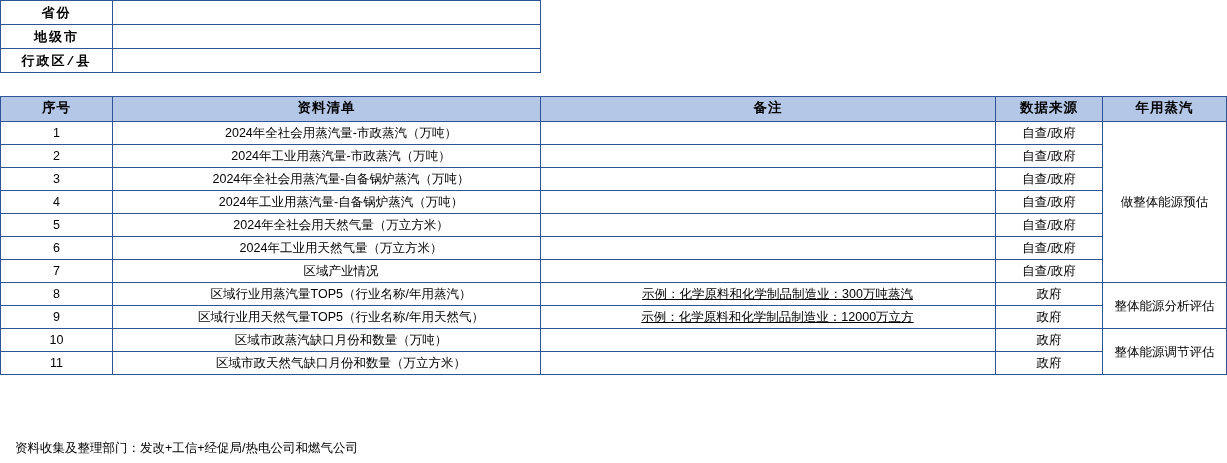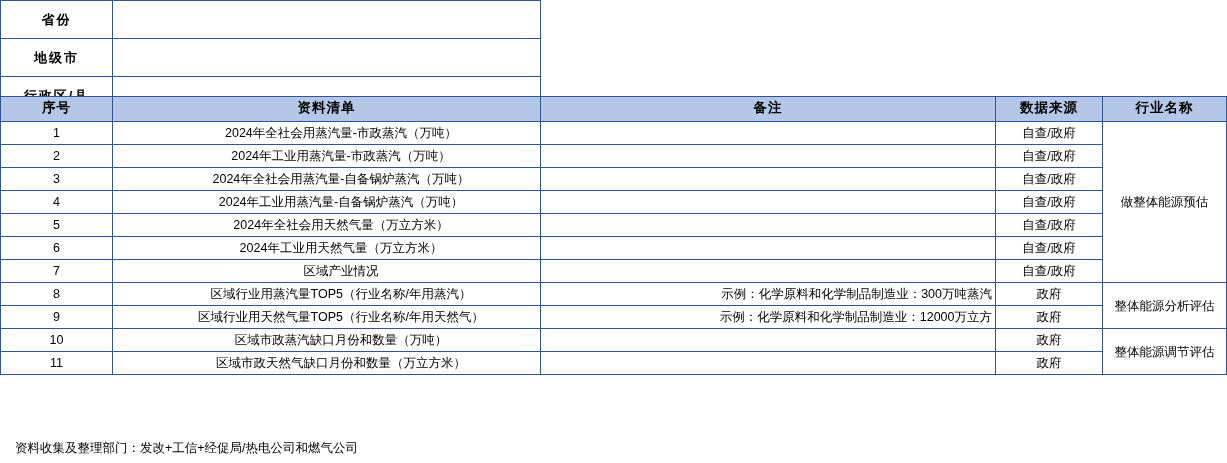--- a/index.html
+++ b/index.html
@@ -26,22 +26,23 @@
   }
   
   .loc-table {
     position: absolute;
     left: 0;
     top: 0;
     width: 1227px;
   }
   .loc-table td {
     height: 21px;
-    padding: 8px;
+    padding: 1px;
     font-size: 13px;
+    font-family: Liberation Mono, monospace;
   }
   .loc-label {
     width: 112px;
     border: 1px solid #2f5597;
     background: #ffffff;
     text-align: center;
     font-weight: bold;
     letter-spacing: 2px;
   }
   .loc-input {
@@ -84,22 +85,23 @@
   }
   .main-table thead th {
     background: #b4c7e7;
     font-weight: bold;
     font-size: 13.5px;
     height: 24px;
     letter-spacing: 1px;
     font-family: Liberation Mono, monospace;
   }
   .main-table td.remark {
-    text-align: right;
+    text-align: center;
     padding-left: 22px;
+    text-decoration: underline;
   }
   .main-table td.item {
     text-align: center;
     padding-left: 32px;
   }
   .main-table td.reason {
     vertical-align: middle;
   }
 
   
@@ -167,21 +169,21 @@
       <col class="c-remark">
       <col class="c-source">
       <col class="c-reason">
     </colgroup>
     <thead>
       <tr>
         <th>序号</th>
         <th>资料清单</th>
         <th>备注</th>
         <th>数据来源</th>
-        <th>行业名称</th>
+        <th>年用蒸汽</th>
       </tr>
     </thead>
     <tbody>
       <tr>
         <td>1</td>
         <td class="item">2024年全社会用蒸汽量-市政蒸汽（万吨）</td>
         <td class="remark"></td>
         <td>自查/政府</td>
         <td class="reason" rowspan="7">做整体能源预估</td>
       </tr>

